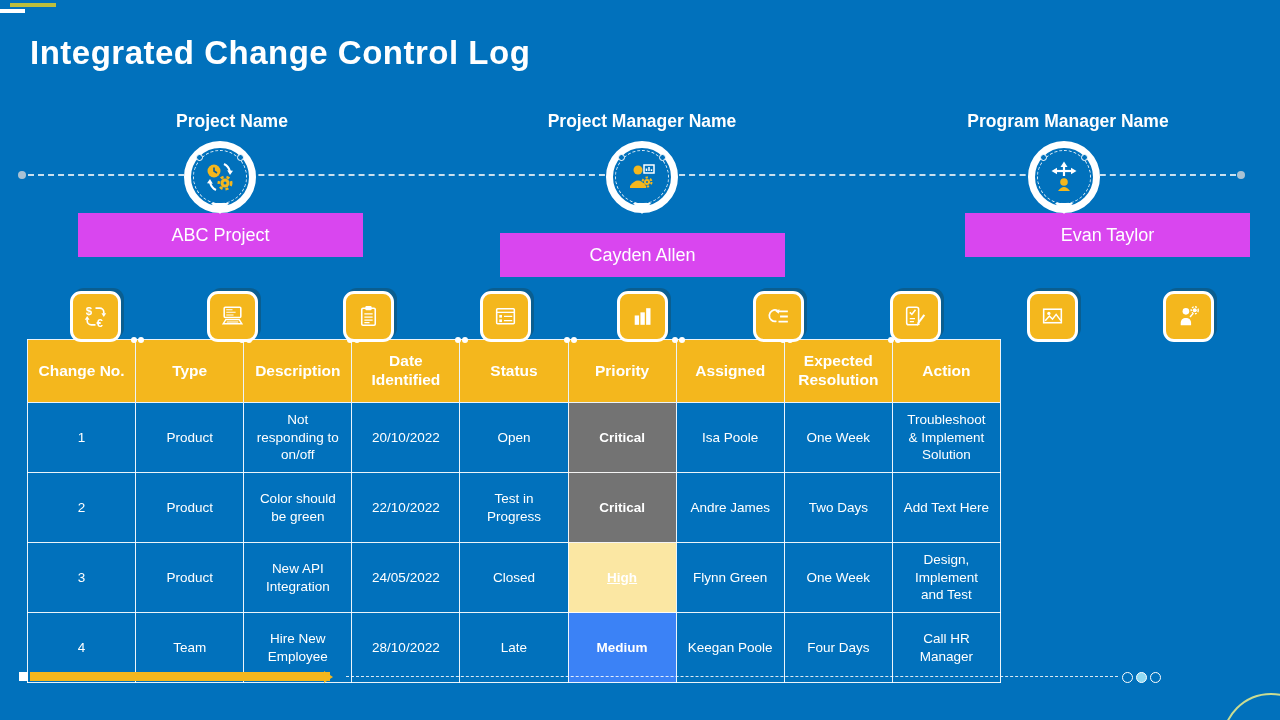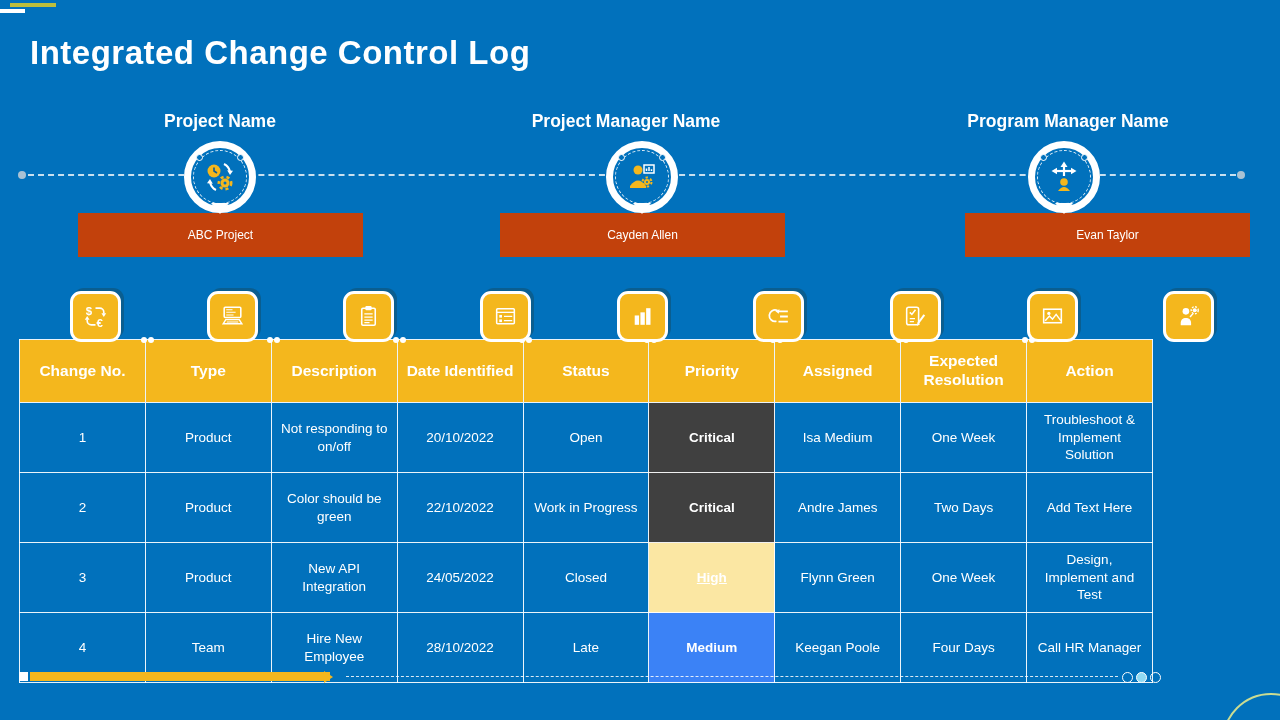--- a/index.html
+++ b/index.html
@@ -18,21 +18,21 @@
     left:30px; top:34px; color:#ffffff; font-size:33px; font-weight:bold;
     letter-spacing:0.5px;
     text-align:right;
   }
 
   
   .info-label {
     top:111px; width:320px; text-align:center; color:#ffffff;
     font-weight:bold; font-size:17.5px;
   }
-  .lbl-0 { left:60px; } .lbl-1 { left:466px; } .lbl-2 { left:908px; }
+  .lbl-0 { left:72px; } .lbl-1 { left:482px; } .lbl-2 { left:908px; }
 
   .main-dash {
     top:174px; left:28px; width:1208px; height:0;
     border-top:2px dashed rgba(255,255,255,0.78);
   }
   .dash-dot { top:171px; width:8px; height:8px; border-radius:50%; background:#A9C2D4; }
   .dash-dot.left { left:18px; } .dash-dot.right { left:1237px; }
 
   .badge-circle {
     top:141px; width:58px; height:58px; border:7px solid #ffffff;
@@ -49,57 +49,57 @@
   }
   .badge-ring::before, .badge-ring::after {
     content:''; position:absolute; width:5px; height:5px; background:#0171BC;
     border:1.2px solid #fff; border-radius:50%;
   }
   .badge-ring::before { top:3px; left:2px; }
   .badge-ring::after  { top:3px; right:2px; }
   .badge-glyph { position:absolute; inset:0; margin:auto; width:40px; height:40px; }
 
   .name-box {
-    top:213px; width:285px; height:44px; background:#c2410c;
-    color:#ffffff; font-size:12px; display:flex; align-items:center; justify-content:center;
-  }
-  .nb-0 { left:78px; } .nb-1 { left:500px; } .nb-2 { left:965px; }
+    top:213px; width:285px; height:44px; background:#d946ef;
+    color:#ffffff; font-size:18px; display:flex; align-items:center; justify-content:center;
+  }
+  .nb-0 { left:78px; } .nb-1 { left:500px;margin-top:20px; } .nb-2 { left:965px; }
 
   
   .col-icons { left:27px; top:291px; width:1230px; display:flex; z-index:3; }
   .col-icons .slot { flex:1; display:flex; justify-content:center; }
   .tbl-icon {
     width:45px; height:45px; background:#F4B71D; border:3px solid #ffffff;
     border-radius:11px; box-shadow:3px -3px 0 0 rgba(18,78,108,0.55);
     display:flex; align-items:center; justify-content:center;
   }
 
   
   table.log {
-    position:absolute; left:19px; top:339px; width:1134px;
+    position:absolute; left:27px; top:339px; width:974px;
     border-collapse:collapse; table-layout:fixed;
   }
   table.log th {
     background:#F4B71D; color:#ffffff; font-weight:bold; font-size:15.5px;
     height:62px; border:1.5px solid rgba(255,255,255,0.92); border-bottom:none;
     position:relative; line-height:1.2; padding:0 6px;
   }
   table.log th + th::before, table.log th + th::after {
     content:''; position:absolute; top:-3.5px; width:6px; height:6px;
     background:#ffffff; border-radius:50%;
   }
   table.log th + th::before { left:-5px; }
   table.log th + th::after  { left:2px; }
   table.log td {
     color:#ffffff; font-size:13.5px; text-align:center; vertical-align:middle;
     height:65px; border:1.5px solid rgba(255,255,255,0.92);
     padding:2px 9px; line-height:1.3;
   }
   td.priority { border-top:none; border-bottom:none; font-weight:bold; font-size:14px; }
-  td.p-critical { background:#404040; color:#A3242E; }
+  td.p-critical { background:#737373; color:#A3242E; }
   td.p-high     { background:#FBE7A3; color:#8F6B1F;text-decoration:underline; }
   td.p-medium   { background:#3b82f6; color:#226030; }
 
   
   .bottom-square { left:19px; top:672px; width:9px; height:9px; background:#ffffff; }
   .bottom-bar { left:30px; top:672px; width:300px; height:9px; background:#F4B71D; }
   .bottom-bar::after {
     content:''; position:absolute; right:-9px; top:50%; transform:translateY(-50%);
     border:6px solid transparent; border-left:9px solid #F4B71D;
   }
@@ -284,30 +284,30 @@
     </tr>
   </thead>
   <tbody>
     <tr>
       <td>1</td>
       <td>Product</td>
       <td>Not responding to on/off</td>
       <td>20/10/2022</td>
       <td>Open</td>
       <td class="priority p-critical">Critical</td>
-      <td>Isa Medium</td>
+      <td>Isa Poole</td>
       <td>One Week</td>
       <td>Troubleshoot &amp; Implement Solution</td>
     </tr>
     <tr>
       <td>2</td>
       <td>Product</td>
       <td>Color should be green</td>
       <td>22/10/2022</td>
-      <td>Work in Progress</td>
+      <td>Test in Progress</td>
       <td class="priority p-critical">Critical</td>
       <td>Andre James</td>
       <td>Two Days</td>
       <td>Add Text Here</td>
     </tr>
     <tr>
       <td>3</td>
       <td>Product</td>
       <td>New API Integration</td>
       <td>24/05/2022</td>

